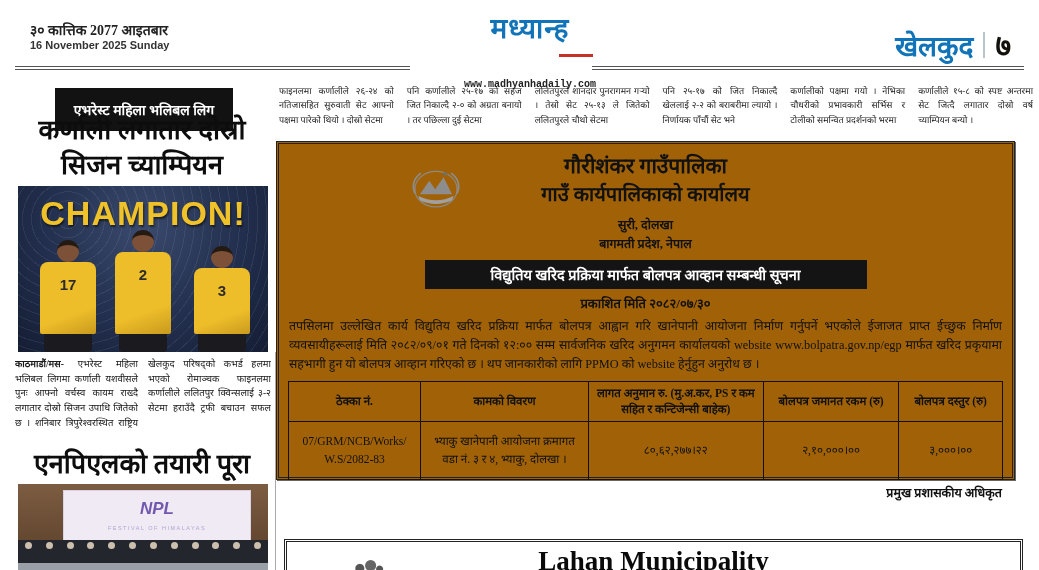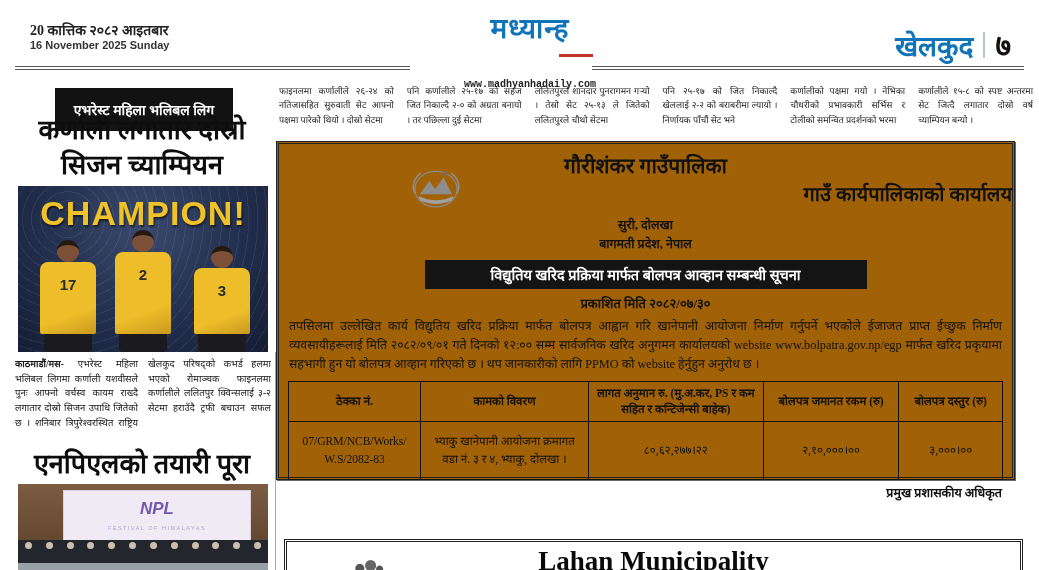--- a/index.html
+++ b/index.html
@@ -61,21 +61,21 @@
   .table-strip { position:absolute; bottom:0; left:0; width:100%; height:7px; background:#9aa0a8; }
   .v-divider { position:absolute; left:275px; top:352px; width:1px; height:218px; background:#aaa; }
   
   .strip { position:absolute; left:279px; top:84px; width:754px; display:flex; gap:13px; }
   .strip-col { flex:1; font-size:9px; line-height:1.6; text-align:justify; color:#1a1a1a; }
   
   .notice { position:absolute; left:276px; top:141px; width:739px; height:339px;
             border:3px double #222; background:#a16207; box-shadow:1px 1px 0 #666; }
   .notice-emblem { position:absolute; left:130px; top:22px; }
   .notice-h1 { text-align:center; font-size:21px; font-weight:bold; margin-top:7px; }
-  .notice-h2 { text-align:right; font-size:20px; font-weight:bold; margin-top:1px; }
+  .notice-h2 { text-align:center; font-size:20px; font-weight:bold; margin-top:1px; }
   .notice-addr { text-align:center; font-size:12.5px; font-weight:bold; margin-top:9px; }
   .notice-prov { text-align:center; font-size:12.5px; font-weight:bold; margin-top:2px; }
   .notice-titlebar { width:442px; margin:8px auto 5px; background:#141414; color:#fff; text-align:center;
                      font-size:14.5px; font-weight:bold; padding:4px 0 5px; }
   .notice-pub { text-align:center; font-size:13px; font-weight:bold; margin-bottom:5px; }
   .notice-body { font-size:12.3px; line-height:1.55; text-align:justify; padding:0 10px; }
   .tender-table { width:calc(100% - 18px); margin:7px auto 0; border-collapse:collapse; font-size:11.5px; }
   .tender-table th, .tender-table td { border:1.5px solid #111; text-align:center; vertical-align:middle; padding:4px 5px; }
   .tender-table th { font-weight:bold; line-height:1.35; }
   .tender-table .c1 { width:18.5%; } .tender-table .c2 { width:23.5%; } .tender-table .c3 { width:24.5%; }
@@ -91,21 +91,21 @@
                   background:radial-gradient(circle at 30% 60%, #555 0 4px, transparent 5px),
                              radial-gradient(circle at 60% 40%, #666 0 5px, transparent 6px),
                              radial-gradient(circle at 85% 65%, #555 0 3px, transparent 4px); }
 </style>
 </head>
 <body>
 
 <div class="page">
 
   <div class="date-block">
-    <div class="date-np">20 कात्तिक २०८२ आइतबार</div>
+    <div class="date-np">३० कात्तिक 2077 आइतबार</div>
     <div class="date-en">16 November 2025 Sunday</div>
   </div>
 
   <div class="masthead-wrap">
     <div class="masthead">मध्यान्ह</div>
     <div class="masthead-tagline"></div>
     <div class="masthead-site">www.madhyanhadaily.com</div>
   </div>
 
   <div class="section-block">

